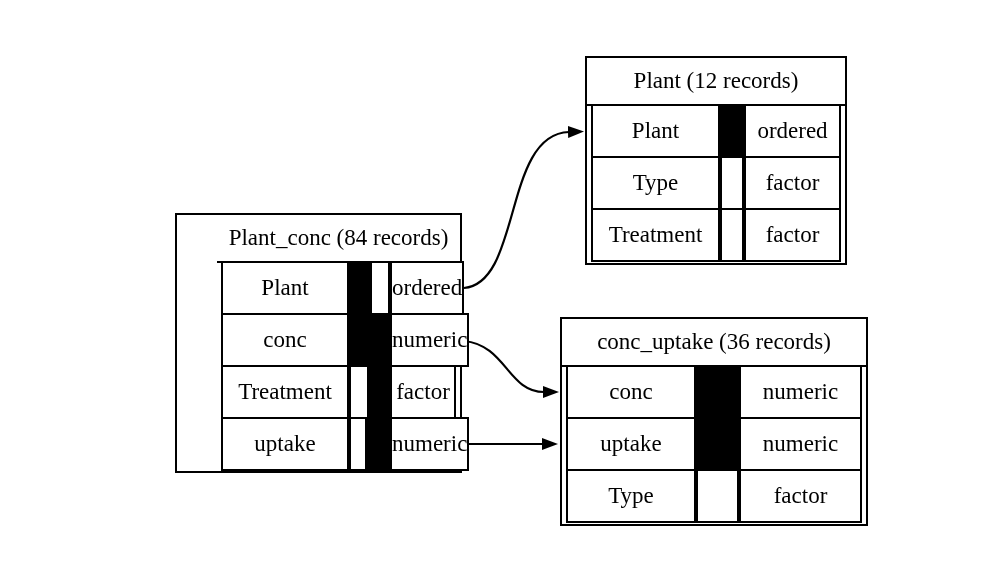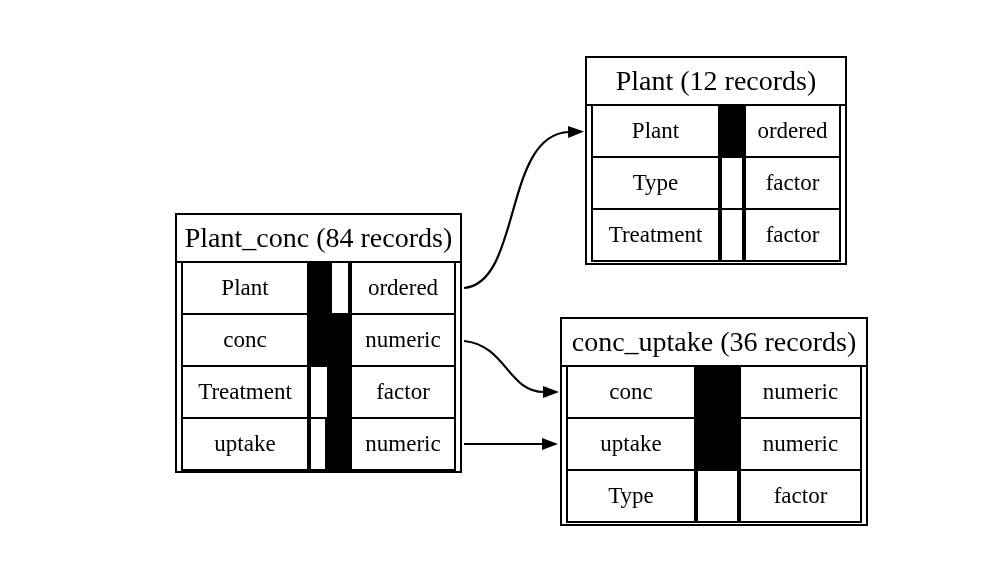--- a/index.html
+++ b/index.html
@@ -9,39 +9,39 @@
     overflow:hidden;
   }
   .arrow-layer { position:absolute; left:0; top:0; width:1000px; height:580px; }
   .dtable {
     position:absolute; box-sizing:border-box; border:2px solid #000;
     background:#fff; display:flex; flex-direction:column;
   }
   .dtable .title {
     box-sizing:border-box; height:50px; border-bottom:2px solid #000;
     display:flex; align-items:center; justify-content:center;
-    font-size:28px; white-space:nowrap; flex:none;
+    font-size:23px; white-space:nowrap; flex:none;
   }
   .rows { display:flex; flex-direction:column; padding:0 4px; }
   .row { display:flex; height:54px; flex:none; }
   .row { margin-top:-2px; }
   .cell {
     box-sizing:border-box; border:2px solid #000; background:#fff;
     display:flex; align-items:center; justify-content:center;
     font-size:23px; white-space:nowrap;font-family:Liberation Serif, serif;
   }
   .name-cell { flex:none; }
   .type-cell { flex:1; margin-left:0; }
   .mid { flex:none; display:flex; }
   .seg { height:100%; box-sizing:border-box; }
   .seg-black { background:#000; }
   .seg-white { background:#fff; border:2px solid #000; }
 
   
-  .t-plant-conc  { left:175px; top:213px; width:287px; height:260px; }
+  .t-plant-conc  { left:175px; top:213px; width:287px; height:260px;padding-left:40px; }
   .t-plant-conc .title { height:48px; }
   .t-plant-conc .name-cell { width:128px; }
   .t-plant-conc .mid { width:41px; }
 
   .t-plant { left:585px; top:56px;  width:262px; height:209px; }
   .t-plant .title { height:48px; }
   .t-plant .name-cell { width:129px; }
   .t-plant .mid { width:24px; }
 
   .t-conc-uptake { left:560px; top:317px; width:308px; height:209px; }

